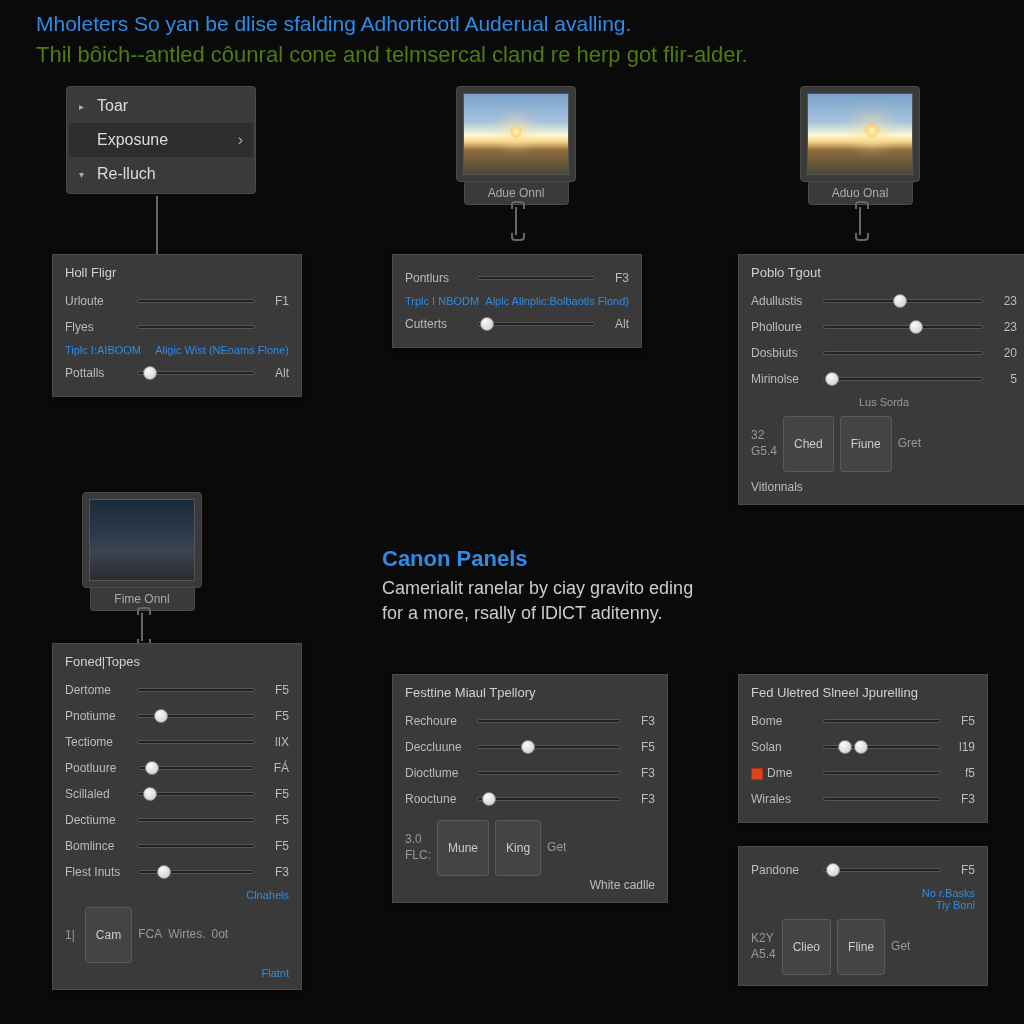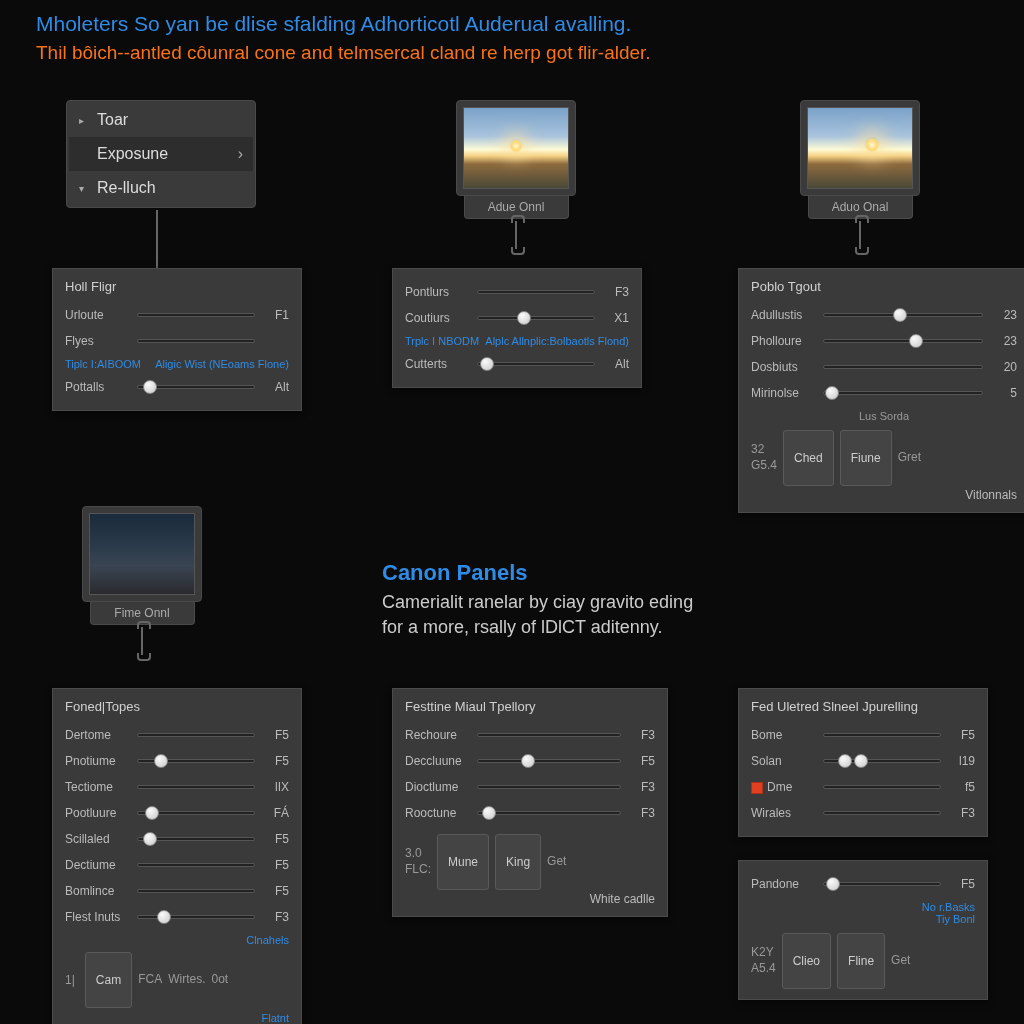--- a/index.html
+++ b/index.html
@@ -1,18 +1,18 @@
 <!DOCTYPE html>
 <html><head>
 <meta charset="utf-8">
 <style>
 *{margin:0;padding:0;box-sizing:border-box;font-family:-apple-system,BlinkMacSystemFont,"Segoe UI",Arial,sans-serif}
 body{background:#0a0a0a;width:1024px;height:1024px;overflow:hidden;color:#c8c8c8;padding:12px 36px}
 .hdr-title{color:#2e8be6;font-size:21px;font-weight:500;margin-bottom:6px}
-.hdr-subtitle{color:#f97316;font-size:19px;margin-bottom:36px}
+.hdr-subtitle{color:#4d7c0f;font-size:22px;margin-bottom:18px}
 .grid{position:relative;width:100%;height:930px}
 .navbox{position:absolute;left:30px;top:0;width:190px;background:#3a3a3a;border:1px solid #4a4a4a;border-radius:4px;padding:2px}
 .navrow{height:34px;display:flex;align-items:center;padding:0 10px;font-size:16px;color:#ddd}
 .navrow.sel{background:#2d2d2d}
 .navrow .tri{width:12px;font-size:10px;color:#aaa;margin-right:6px}
 .navrow .chev{margin-left:auto;color:#aaa;font-size:16px}
 .thumb-wrap{position:absolute;display:flex;flex-direction:column;align-items:center}
 .thumb-frame{background:#3a3a3a;border:1px solid #4a4a4a;border-radius:4px;padding:6px}
 .thumb{width:106px;height:82px;background:linear-gradient(180deg,#7aa2c9 0%,#a8c3dd 35%,#fefbd6 52%,#f5d083 60%,#8e6b3e 70%,#4a4837 100%);position:relative;border:1px solid #555}
 .thumb.sun::after{content:"";position:absolute;left:50%;top:48%;width:14px;height:14px;border-radius:50%;background:radial-gradient(circle,#fff7d6 0%,#ffd773 45%,rgba(255,215,115,0) 75%);transform:translate(-50%,-50%);box-shadow:0 0 16px 6px rgba(255,225,160,.7)}
@@ -117,27 +117,20 @@
         <span class="val">Alt</span>
       </div>
 </div>
 
 <div class="panel" style="left:356px;top:168px;width:250px">
   <div class="sld">
         <span class="lbl">Pontlurs</span>
         <div class="track"></div>
         <span class="val">F3</span>
       </div>
-  <div class="sld">
-        <span class="lbl">Coutiurs</span>
-        <div class="track">
-          <div class="knob" style="left:40%"></div>
-        </div>
-        <span class="val">X1</span>
-      </div>
   <div class="link-row">
         <span>Trplc I NBODM</span>
         <span style="">Alplc Allnplic:Bolbaotls Flond)</span>
       </div>
   <div class="sld">
         <span class="lbl">Cutterts</span>
         <div class="track">
           <div class="knob" style="left:8%"></div>
         </div>
         <span class="val">Alt</span>
@@ -172,30 +165,30 @@
         </div>
         <span class="val">5</span>
       </div>
   <div class="sub-link">Lus Sorda</div>
   <div class="btn-row">
     <div class="meta"><span>32</span><br><span>G5.4</span></div>
     <div class="btn">Ched</div>
     <div class="btn">Fiune</div>
     <div class="meta">Gret</div>
   </div>
-  <div style="text-align:right;font-size:12px;color:#bbb;margin-top:2px">Vitlonnals</div>
+  <div style="font-size:12px;color:#bbb;margin-top:8px">Vitlonnals</div>
 </div>
 
 <div class="sec-title" style="left:346px;top:460px">Canon Panels</div>
 <div class="sec-sub" style="left:346px;top:490px;white-space:pre-line">Camerialit ranelar by ciay gravito eding
 for a more, rsally of lDlCT aditenny.</div>
 
 <style></style>
 
-<div class="panel" style="left:16px;top:588px;width:250px">
+<div class="panel" style="left:16px;top:557px;width:250px">
   <h3>Foned|Topes</h3>
   <div class="sld">
         <span class="lbl">Dertome</span>
         <div class="track"></div>
         <span class="val">F5</span>
       </div>
   <div class="sld">
         <span class="lbl">Pnotiume</span>
         <div class="track">
           <div class="knob" style="left:20%"></div>

